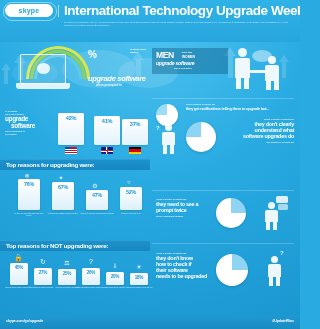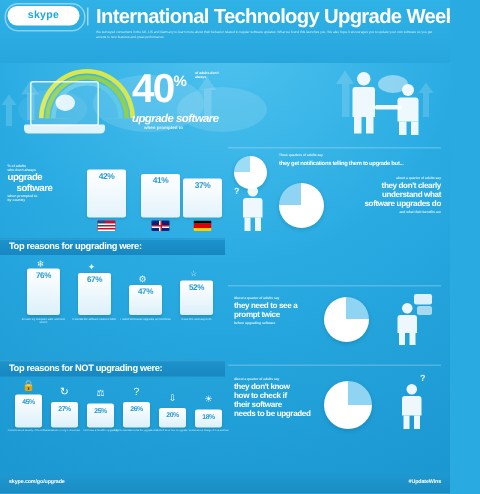--- a/index.html
+++ b/index.html
@@ -195,21 +195,20 @@
   </div>
 
   <div id="laptop">
     <div id="lap-screen">
       <div id="lap-badge"></div>
     </div>
     <div id="lap-base"></div>
   </div>
 
   <div id="big-stat">
-    <span id="big-num">40</span>
     <span id="big-pct">%</span>
     <div id="big-sub1">of adults don't always</div>
     <div id="big-line2">upgrade software</div>
     <div id="big-line3">when prompted to</div>
   </div>
 
   <div id="country-label">
     <div class="cl-sm">% of adults</div>
     <div class="cl-sm">who don't always</div>
     <div class="cl-lg">upgrade</div>
@@ -308,20 +307,27 @@
     <div class="npct"><span>20</span><span>%</span></div>
   </div>
   <div class="ncap" style="left:100px;top:287px;">I don't know how to upgrade</div>
 
   <div class="nicon" style="left:130px;top:263px;width:18px;font-size:6px;">☀</div>
   <div class="nbar" style="left:130px;top:273px;height:12px;">
     <div class="npct"><span>18</span><span>%</span></div>
   </div>
   <div class="ncap" style="left:124px;top:287px;">worries about change of look and feel</div>
 
+  <div id="men-band">
+    <div id="men-word">MEN</div>
+    <div id="men-more">more than</div>
+    <div id="men-women">WOMEN</div>
+    <div id="men-l2">upgrade software</div>
+    <div id="men-l3">when prompted</div>
+  </div>
 
   <div style="position:absolute;left:232px;top:44px;width:58px;height:48px;">
     <div class="person p-head" style="left:6px;top:4px;width:9px;height:9px;"></div>
     <div class="person p-body" style="left:3px;top:14px;width:15px;height:20px;"></div>
     <div class="person" style="left:4px;top:34px;width:5px;height:11px;"></div>
     <div class="person" style="left:12px;top:34px;width:5px;height:11px;"></div>
     <div class="person p-head" style="left:36px;top:12px;width:8px;height:8px;"></div>
     <div class="person p-body" style="left:33px;top:21px;width:14px;height:16px;"></div>
     <div class="person" style="left:34px;top:37px;width:5px;height:9px;"></div>
     <div class="person" style="left:42px;top:37px;width:5px;height:9px;"></div>

